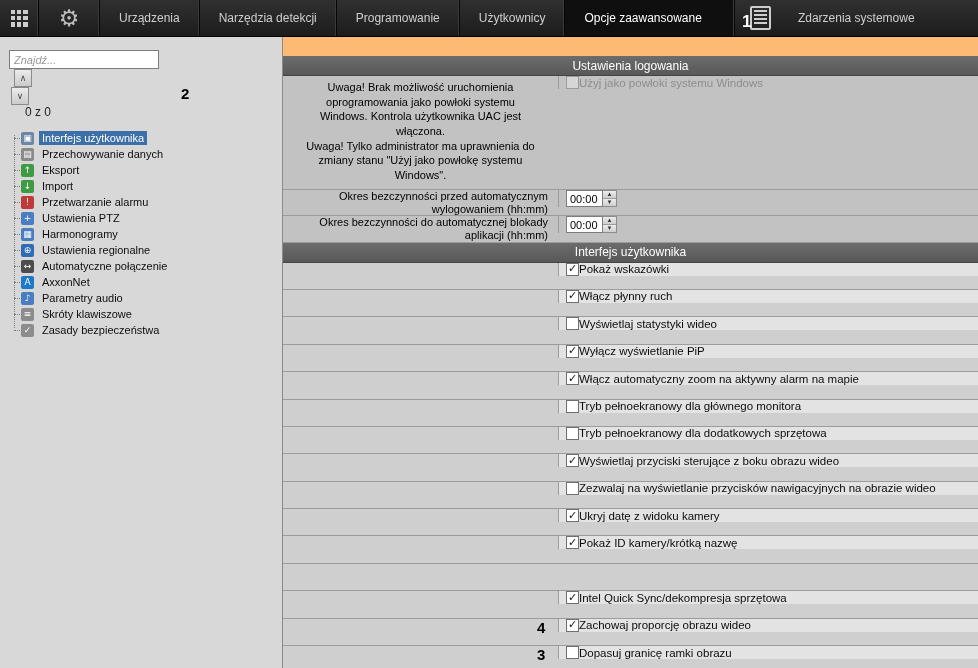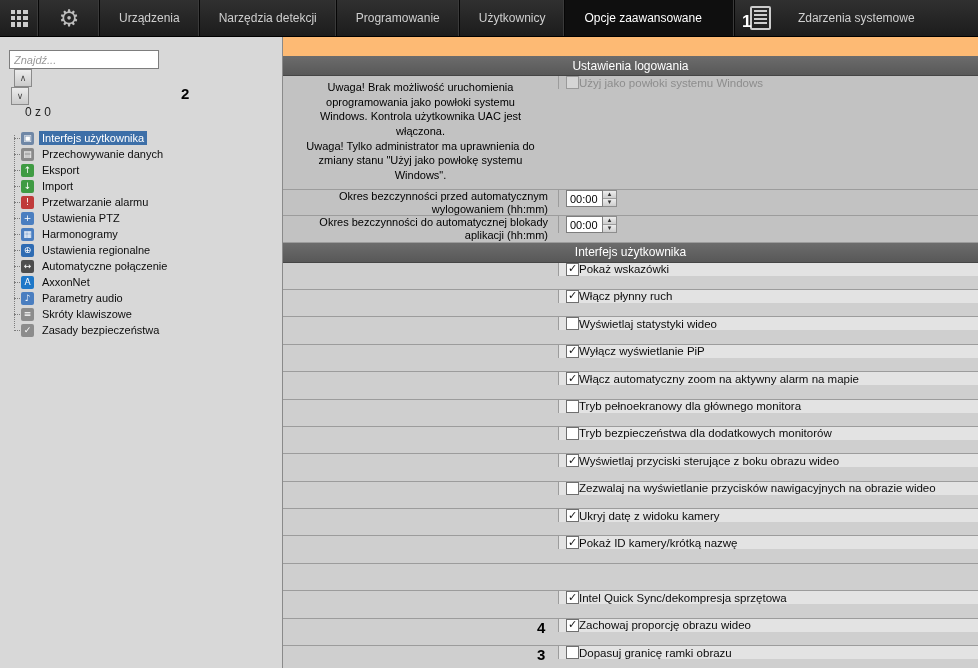--- a/index.html
+++ b/index.html
@@ -281,21 +281,21 @@
               <label class="checkbox">
                 <span class="box"></span>
                 <span class="cb-label">Tryb pełnoekranowy dla głównego monitora</span>
               </label>
             </div>
           </div><div class="row cb-row">
             <div class="cell-left"></div>
             <div class="cell-right">
               <label class="checkbox">
                 <span class="box"></span>
-                <span class="cb-label">Tryb bezpieczeństwa dla dodatkowych monitorów</span>
+                <span class="cb-label">Tryb pełnoekranowy dla dodatkowych sprzętowa</span>
               </label>
             </div>
           </div><div class="row cb-row">
             <div class="cell-left"></div>
             <div class="cell-right">
               <label class="checkbox">
                 <span class="box checked"></span>
                 <span class="cb-label">Wyświetlaj przyciski sterujące z boku obrazu wideo</span>
               </label>
             </div>

